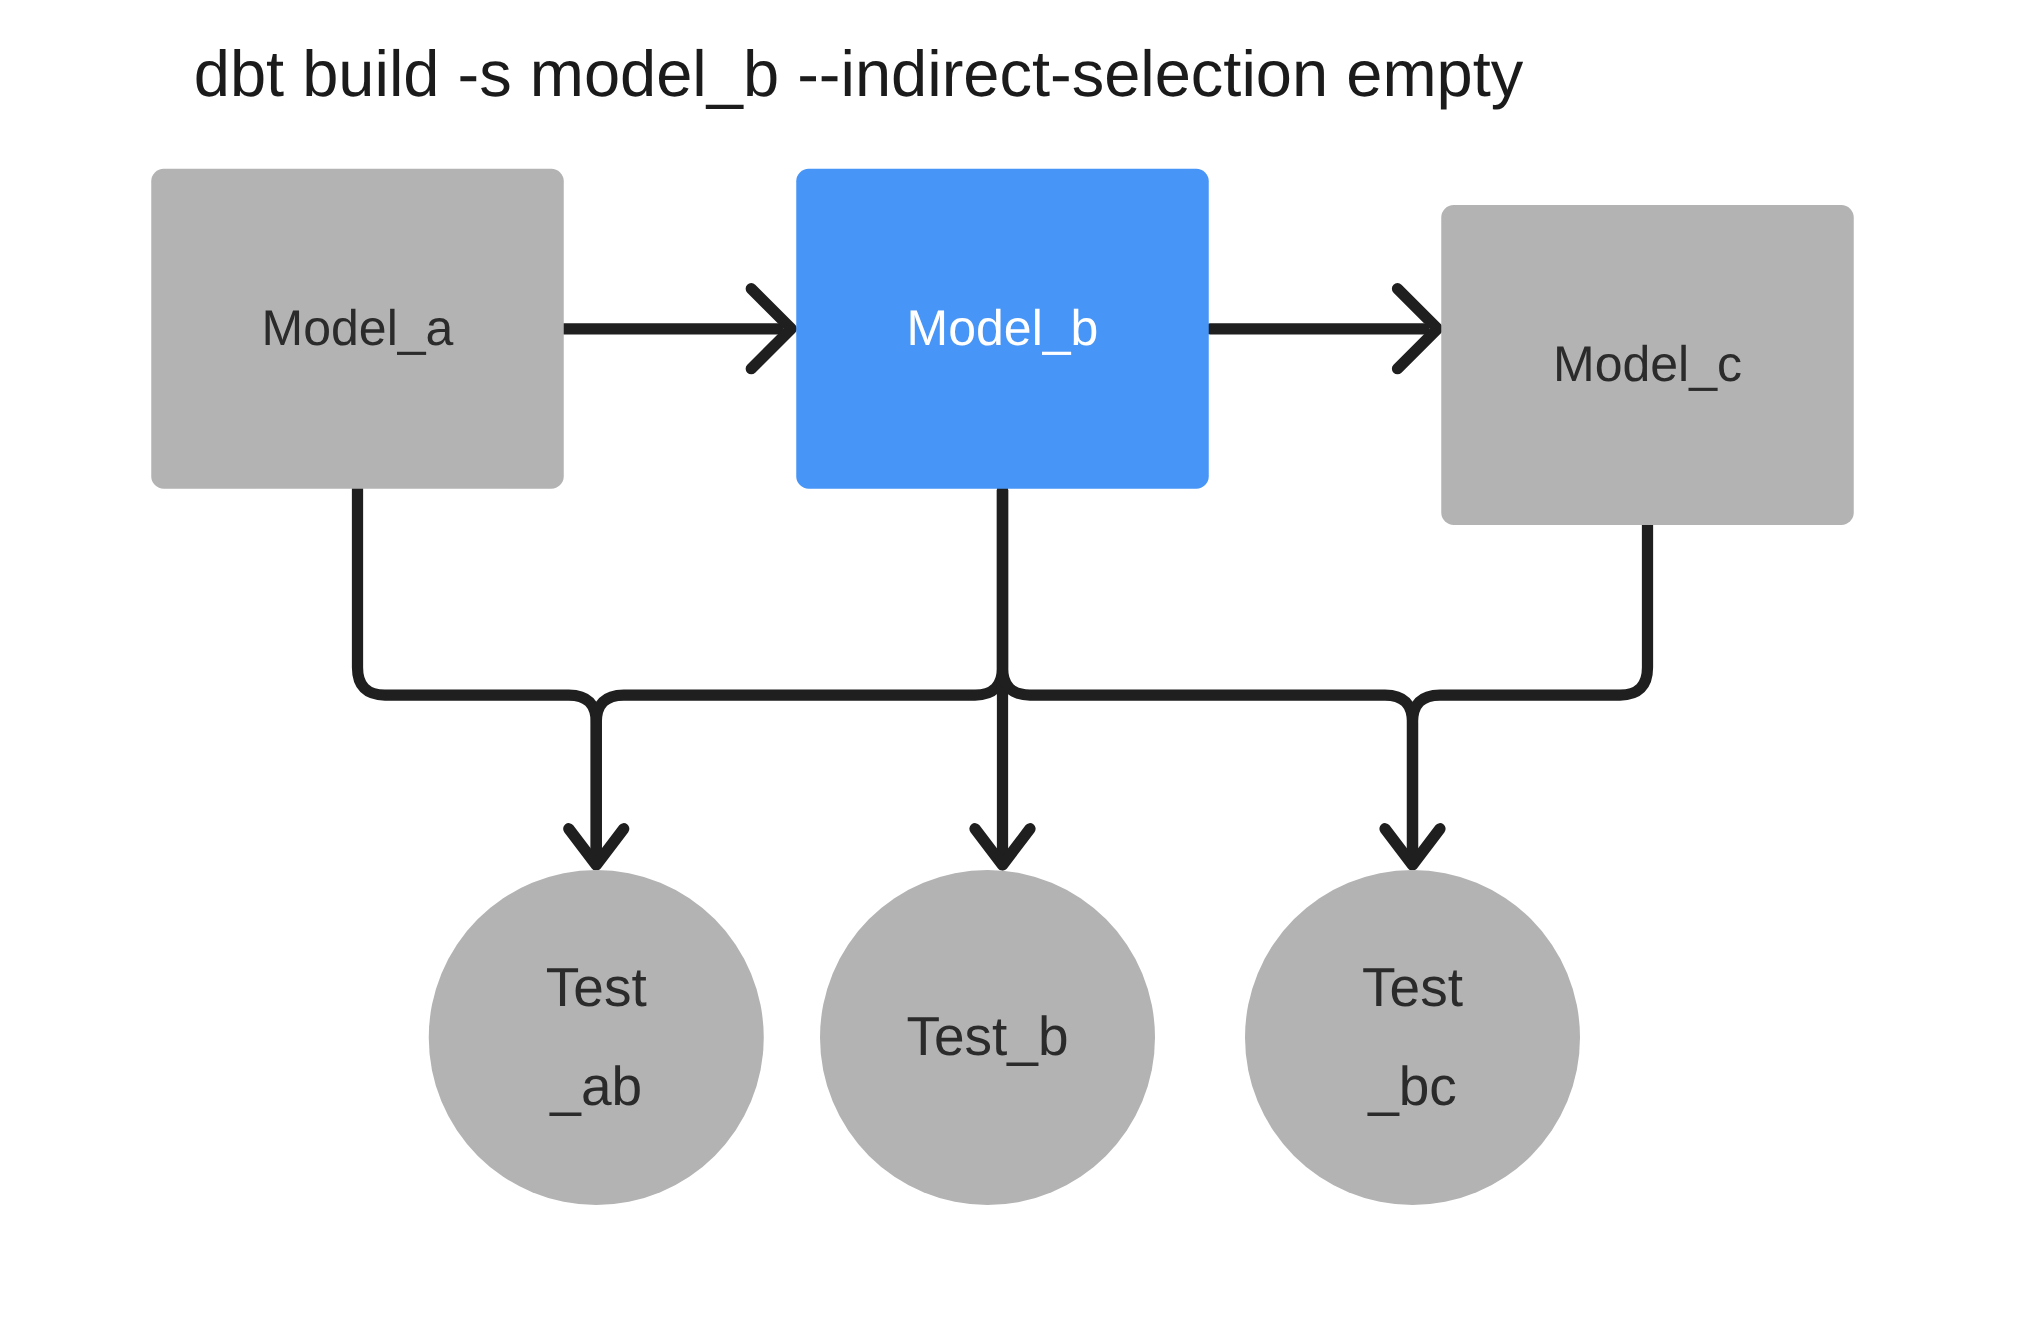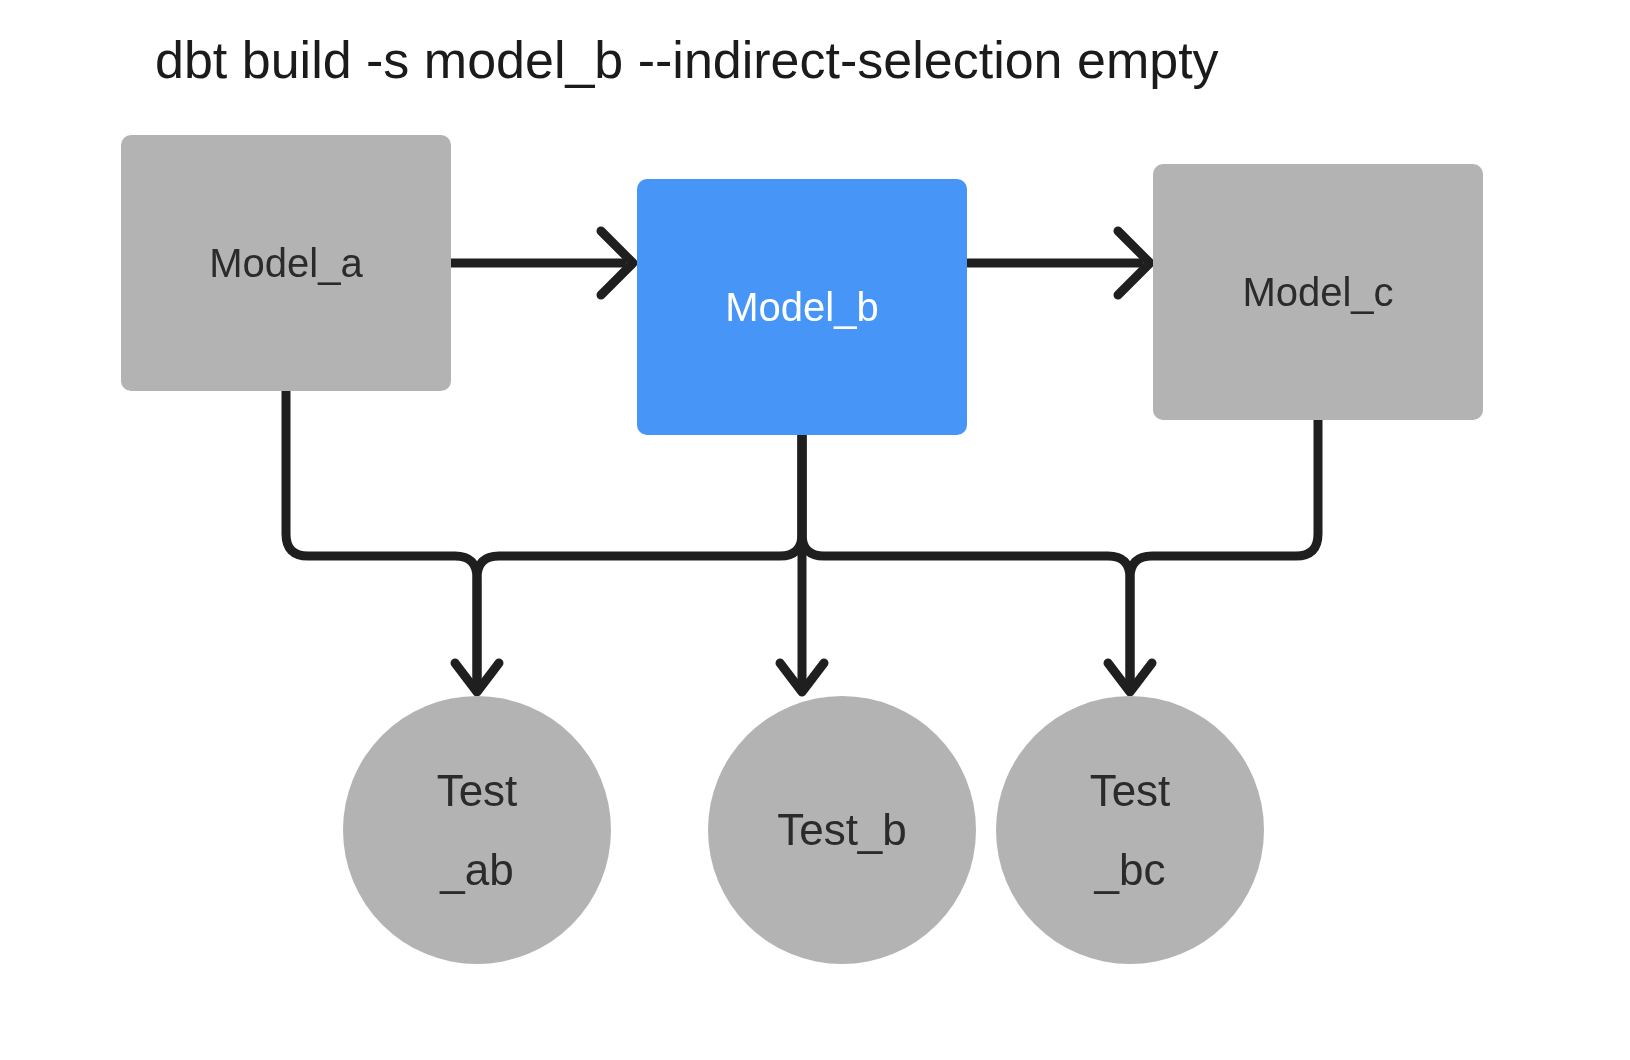--- a/index.html
+++ b/index.html
@@ -49,40 +49,40 @@
     display: flex;
     align-items: center;
     justify-content: center;
     font-size: 40px;
   }
   .model.selected {
     background: var(--selected, #4795f6);
     color: var(--selected-text, #ffffff);
   }
   .model-a { left: 121px; }
-  .model-b { left: 637px; margin-top: 44px; }
+  .model-b { left: 637px; }
   .model-c { left: 1153px; margin-top: 29px; }
   .test {
     position: absolute;
     top: 696px;
     width: 268px;
     height: 268px;
     border-radius: 50%;
     background: var(--unselected, #b3b3b3);
     color: var(--node-text, #2b2b2b);
     display: flex;
     flex-direction: column;
     align-items: center;
     justify-content: center;
     font-size: 44px;
     line-height: 1.8;
     text-align: center;
   }
   .test-ab { left: 343px; }
-  .test-b  { left: 708px; text-align: center; }
+  .test-b  { left: 656px; text-align: center; }
   .test-bc { left: 996px; }
 </style>
 </head>
 <body>
 
 <div class="canvas">
 
   <div class="title">dbt build -s model_b --indirect-selection empty</div>
 
   <svg class="edge-layer" viewBox="0 0 1630 1060" xmlns="http://www.w3.org/2000/svg">

